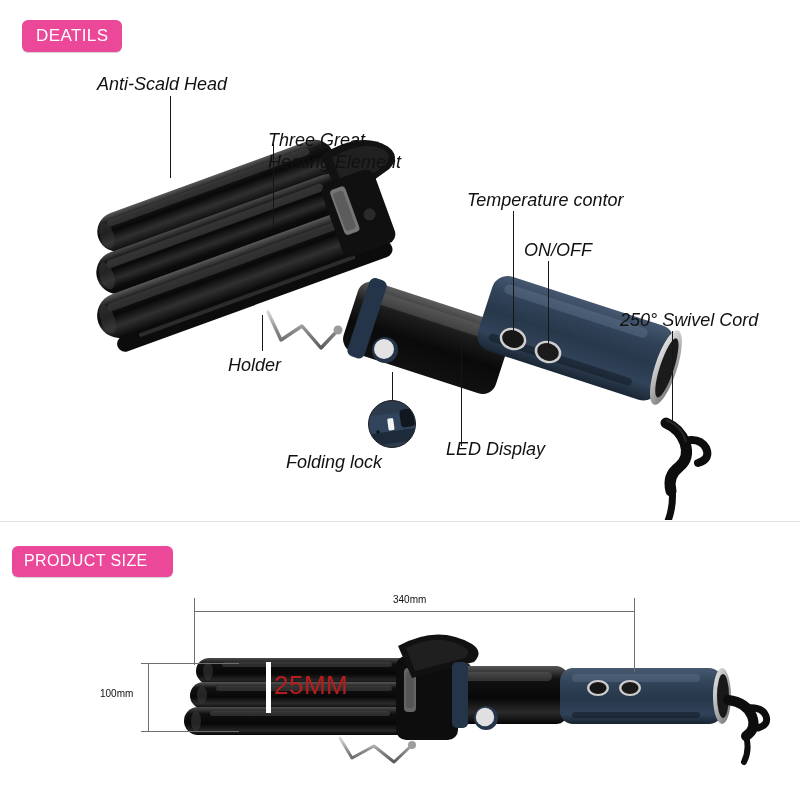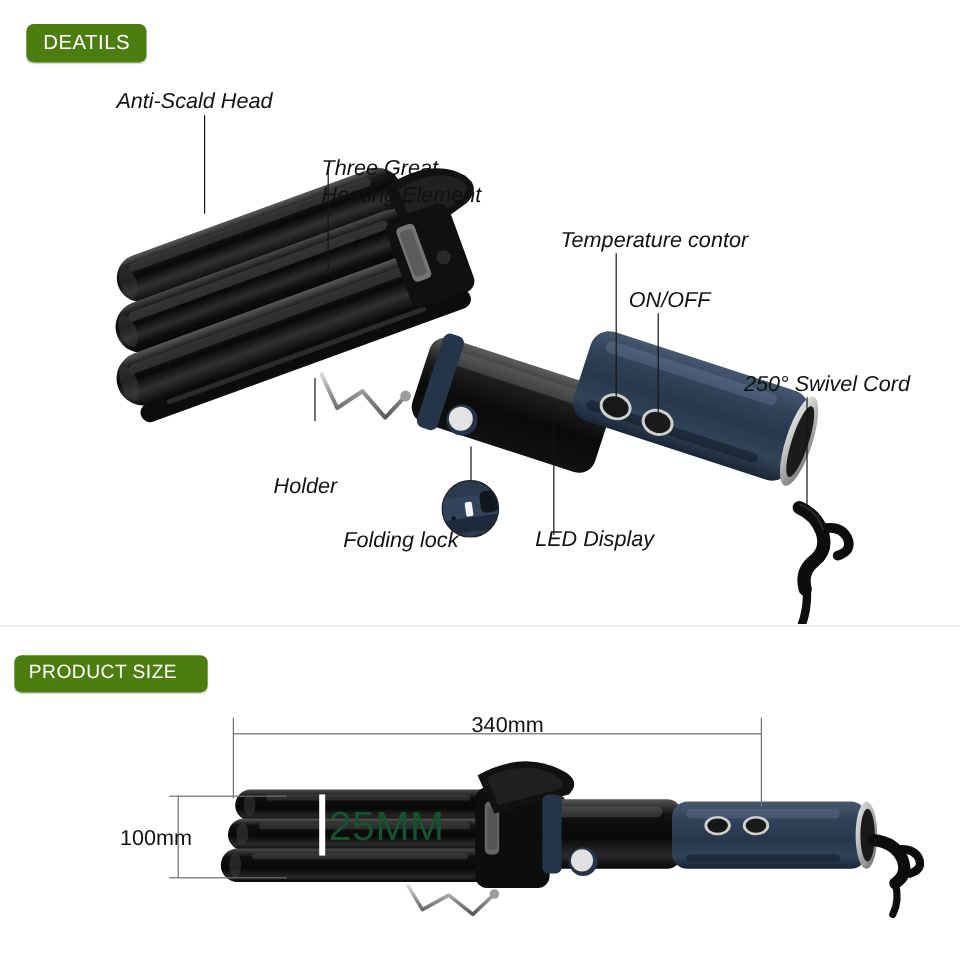--- a/index.html
+++ b/index.html
@@ -7,21 +7,21 @@
     width: 800px; height: 800px;
     background: #ffffff;
     font-family: "Liberation Sans", sans-serif;
     overflow: hidden;
   }
   #page { position: relative; width: 800px; height: 800px; background: #fff; }
 
   
   .badge {
     position: absolute;
-    background: #4d7c0f;
+    background: #ec4899;
     color: #ffffff;
     border-radius: 6px;
     font-size: 17px;
     letter-spacing: .4px;
     padding: 7px 14px 8px 14px;
     line-height: 1;
     white-space: nowrap;
     box-shadow: 0 1px 1px rgba(0,0,0,.18);
   }
   #badge-details { left: 22px; top: 20px; }
@@ -49,33 +49,33 @@
 
   
   #hero { position: absolute; left: 0; top: 0; width: 800px; height: 520px; }
 
   
   .dimline { position: absolute; background: #6e6e6e; }
   .dim-v { width: 1px; }
   .dim-h { height: 1px; }
   .dimtext {
     position: absolute;
-    font-size: 18px;
+    font-size: 10px;
     color: #111;
     white-space: nowrap;
   }
   .white-bar {
     position: absolute;
     background: #ffffff;
     width: 5px;
   }
   .mm25 {
     position: absolute;
-    color: #14532d;
-    font-size: 34px;
+    color: #b91c1c;
+    font-size: 26px;
     letter-spacing: .5px;
     white-space: nowrap;
   }
   .footnote {
     position: absolute;
     font-size: 11px;
     color: #4a4a4a;
     white-space: nowrap;
   }
   .inset-circle {
@@ -214,35 +214,35 @@
 
   <div class="label" style="left:467px; top:190px;text-align:right;">Temperature contor</div>
   <div class="leader" style="left:513px; top:211px; height:122px;"></div>
 
   <div class="label" style="left:524px; top:240px;">ON/OFF</div>
   <div class="leader" style="left:548px; top:261px; height:86px;"></div>
 
   <div class="label" style="left:620px; top:310px;">250° Swivel Cord</div>
   <div class="leader" style="left:672px; top:331px; height:92px;"></div>
 
-  <div class="label" style="left:228px; top:355px;margin-top:40px;">Holder</div>
+  <div class="label" style="left:228px; top:355px;">Holder</div>
   <div class="leader" style="left:262px; top:315px; height:36px;"></div>
 
   <div class="inset-circle" style="left:368px; top:400px; width:48px; height:48px;">
     <svg width="48" height="48" viewBox="0 0 48 48" xmlns="http://www.w3.org/2000/svg">
       <rect x="-6" y="12" width="60" height="22" rx="8" fill="#31445c" transform="rotate(-8 24 24)"></rect>
       <rect x="-6" y="30" width="60" height="12" fill="#1d2a39" transform="rotate(-8 24 24)"></rect>
       <rect x="32" y="10" width="14" height="18" rx="4" fill="#11171f" transform="rotate(-8 24 24)"></rect>
       <rect x="19" y="17" width="6" height="12" rx="1.5" fill="#f4f4f4" transform="rotate(-8 24 24)"></rect>
       <circle cx="9" cy="31" r="1.8" fill="#0e141b"></circle>
     </svg>
   </div>
   <div class="leader" style="left:392px; top:372px; height:28px;"></div>
 
-  <div class="label" style="left:286px; top:440px;">Folding lock</div>
+  <div class="label" style="left:286px; top:452px;">Folding lock</div>
 
   <div class="label" style="left:446px; top:439px;">LED Display</div>
   <div class="leader" style="left:461px; top:336px; height:110px;"></div>
 
   <div class="divider"></div>
 
   <div class="badge" id="badge-size">PRODUCT SIZE</div>
 
   <div style="position:absolute; left:0; top:590px; width:800px; height:180px;">
     <svg width="800" height="180" viewBox="0 0 800 180" xmlns="http://www.w3.org/2000/svg">

